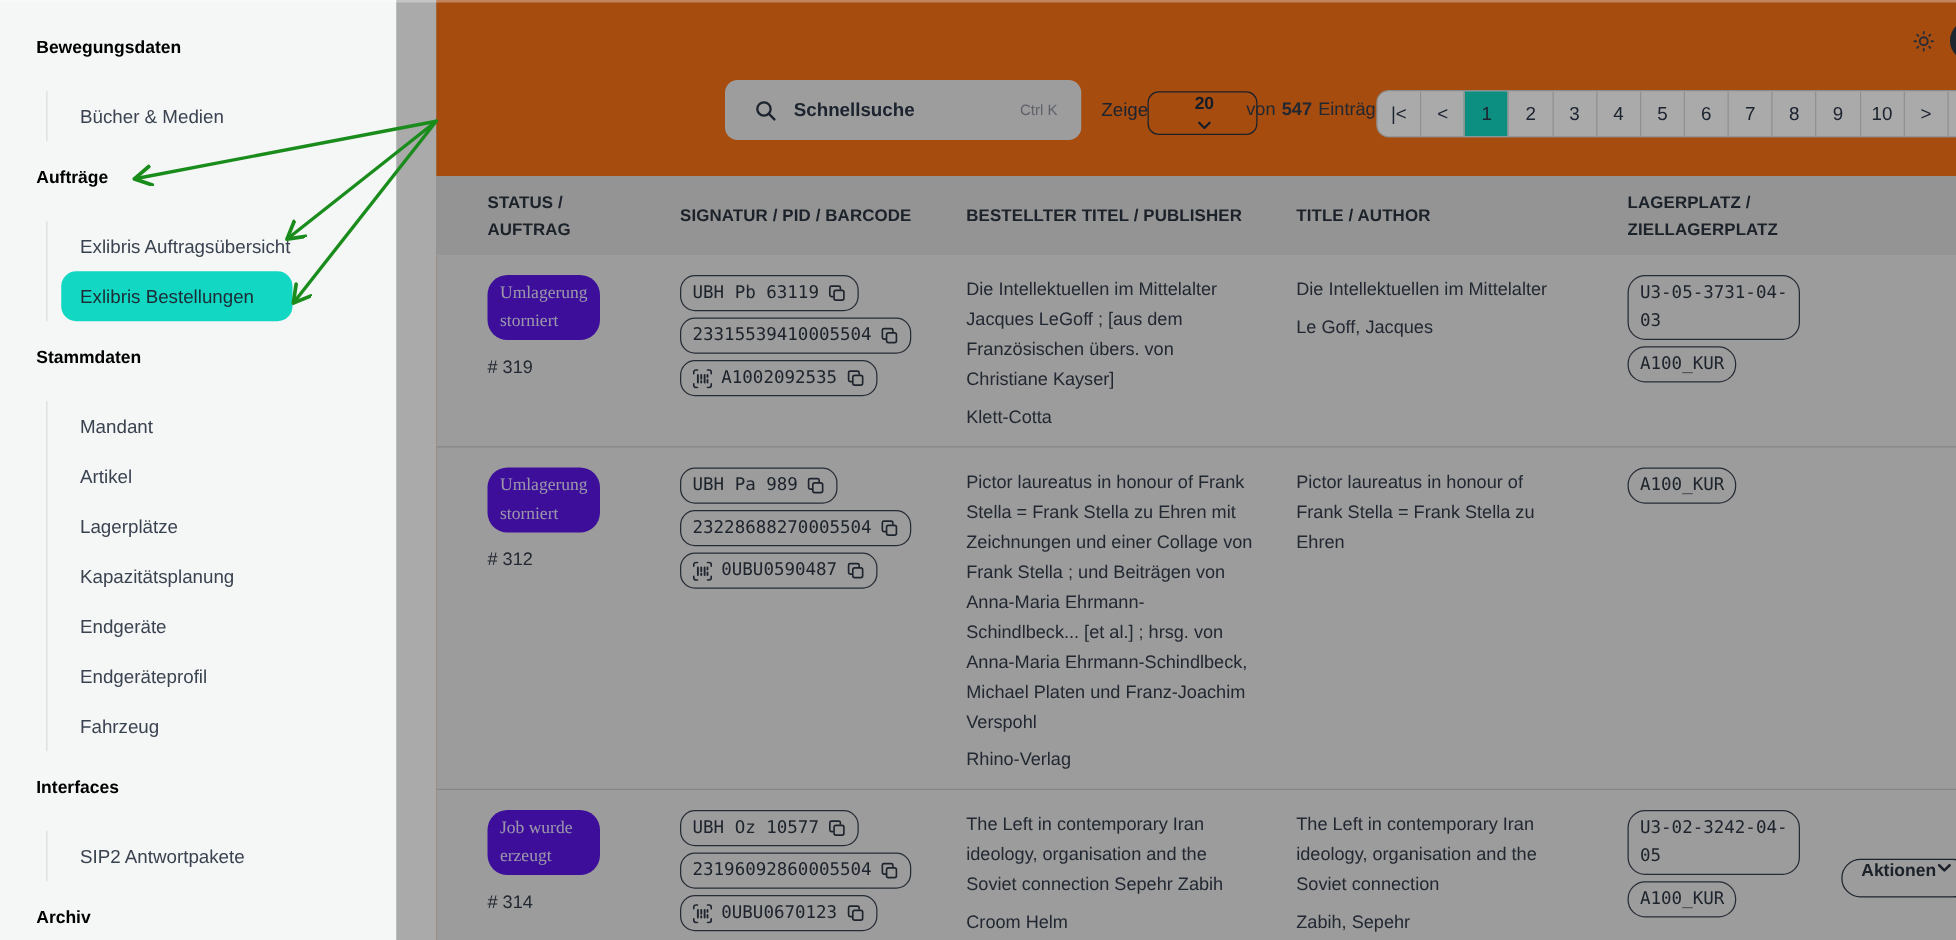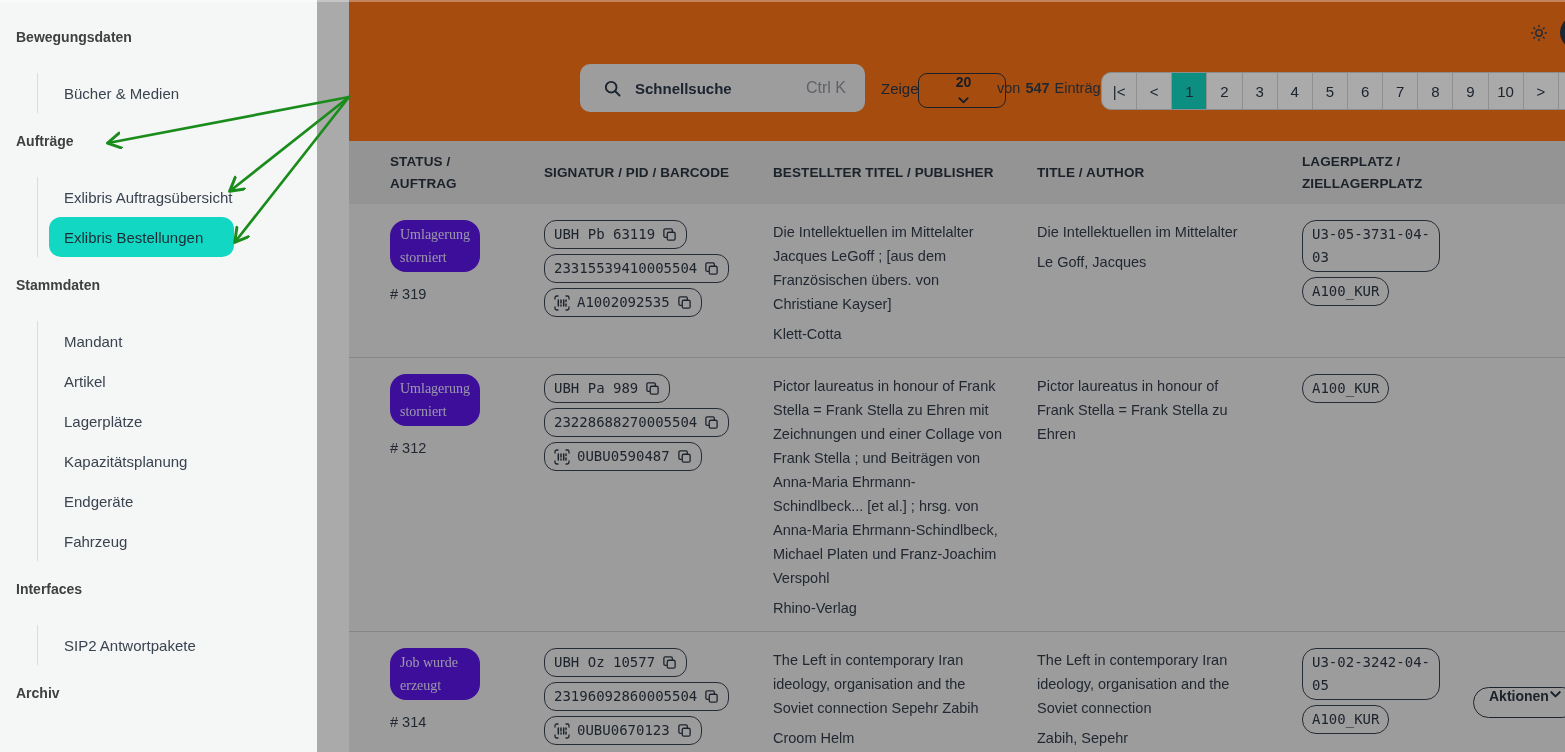--- a/index.html
+++ b/index.html
@@ -1,37 +1,37 @@
 <!DOCTYPE html>
 <html><head>
 <meta charset="utf-8">
 <style>
   * { margin:0; padding:0; box-sizing:content-box; }
   html,body { width:1565px; height:752px; overflow:hidden; }
   body { position:relative; background:#ffffff; font-family:"Liberation Sans", sans-serif; color:#333c4b; }
 
   
   .sidebar { position:absolute; left:0; top:0; width:317px; height:752px; background:#f5f6f6; z-index:10; padding-top:17px; }
-  .sb-heading { height:40px; line-height:40px; margin:8px 0 0 16px; font-weight:bold; font-size:14px; color:#404040; }
+  .sb-heading { height:40px; line-height:40px; margin:8px 0 0 29px; font-weight:bold; font-size:14px; color:#000000; }
   .sb-heading:first-child { margin-top:0; }
   .sb-items { margin:16px 0 0 37px; border-left:1px solid #dcdcdc; }
   .sb-item { height:40px; display:flex; align-items:center; padding-left:26px; font-size:15px; color:#3a4350; cursor:pointer; }
   .sb-item.active { background:var(--accent); border-radius:12px; margin-left:11px; padding-left:15px; width:170px; color:#1d2b36; }
 
   
   .main { position:absolute; left:317px; top:0; width:1248px; height:752px; background:#f97316;margin-left:32px; }
 
   .sun-btn { position:absolute; left:1181px; top:24px; width:18px; height:18px; color:#3a4452; cursor:pointer; }
   .avatar { position:absolute; left:1211px; top:16px; width:33px; height:33px; border-radius:50%; background:#2d3949; color:#f4f6f8; font-size:14px; font-weight:bold; display:flex; align-items:center; justify-content:center; cursor:pointer; letter-spacing:.5px; }
 
   .search { position:absolute; left:231px; top:64px; width:285px; height:48px; background:#ececec; border-radius:10px; display:flex; align-items:center; }
   .search .mag { color:#2b3648; margin:0 13px 0 23px; display:flex; }
   .search input { flex:1; border:none; outline:none; background:transparent; font-family:"Liberation Sans",sans-serif; font-size:15px; font-weight:bold; color:#2b3648; min-width:0; }
   .search input::placeholder { color:#2b3648; opacity:1; }
-  .search .shortcut { font-size:16px; color:#8d939e; margin-right:19px; font-weight:normal; }
+  .search .shortcut { font-size:12px; color:#8d939e; margin-right:19px; font-weight:normal; }
 
   .zeige-label { position:absolute; left:532px; top:64px; height:48px; display:flex; align-items:center; font-size:15px; color:#2b3648; }
   .pagesize { position:absolute; left:569px; top:73px; width:63px; height:33px; border:1.5px solid #29323f; border-radius:9px; display:flex; align-items:center; justify-content:space-between; padding:0 10px 0 13px; cursor:pointer; color:#222c39;flex-direction:column; }
   .pagesize .val { font-size:14px; font-weight:bold; }
   .count { position:absolute; left:648px; top:64px; height:48px; display:flex; align-items:center; gap:5px; font-size:14.5px; color:#333c4b; }
   .count .total { font-weight:bold; }
 
   .pagination { position:absolute; left:752px; top:72px; width:491px; height:36px; display:flex; background:#fff; border:1px solid #d3d3d3; border-radius:10px; overflow:hidden; }
   .page-cell { flex:1; display:flex; align-items:center; justify-content:center; font-size:15px; color:#2b3648; border-left:1px solid #d9d9d9; cursor:pointer; }
   .page-cell:first-child { border-left:none; }
@@ -92,20 +92,23 @@
         <span>Artikel</span>
       </div>
       <div class="sb-item">
         <span>Lagerplätze</span>
       </div>
       <div class="sb-item">
         <span>Kapazitätsplanung</span>
       </div>
       <div class="sb-item">
         <span>Endgeräte</span>
+      </div>
+      <div class="sb-item">
+        <span>Endgeräteprofil</span>
       </div>
       <div class="sb-item">
         <span>Fahrzeug</span>
       </div>
     </div>
     <div class="sb-heading">Interfaces</div>
     <div class="sb-items">
       <div class="sb-item">
         <span>SIP2 Antwortpakete</span>
       </div>

